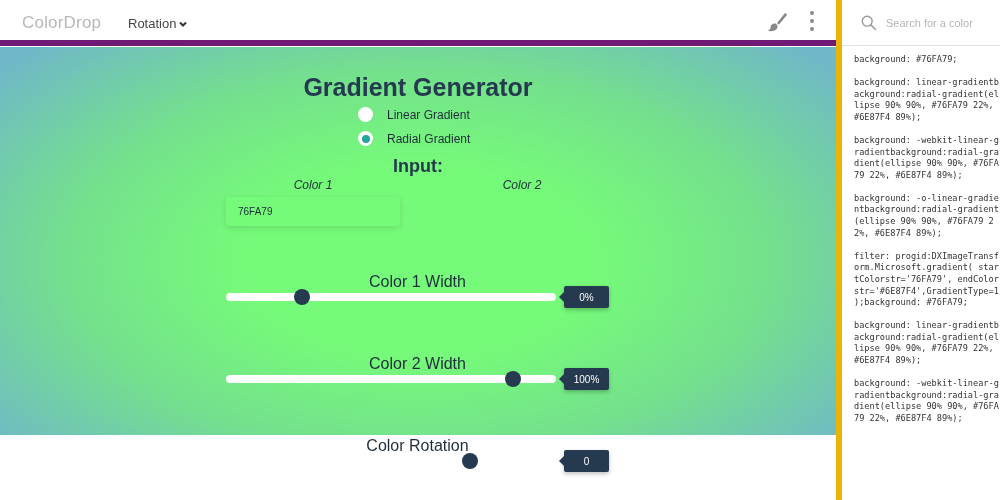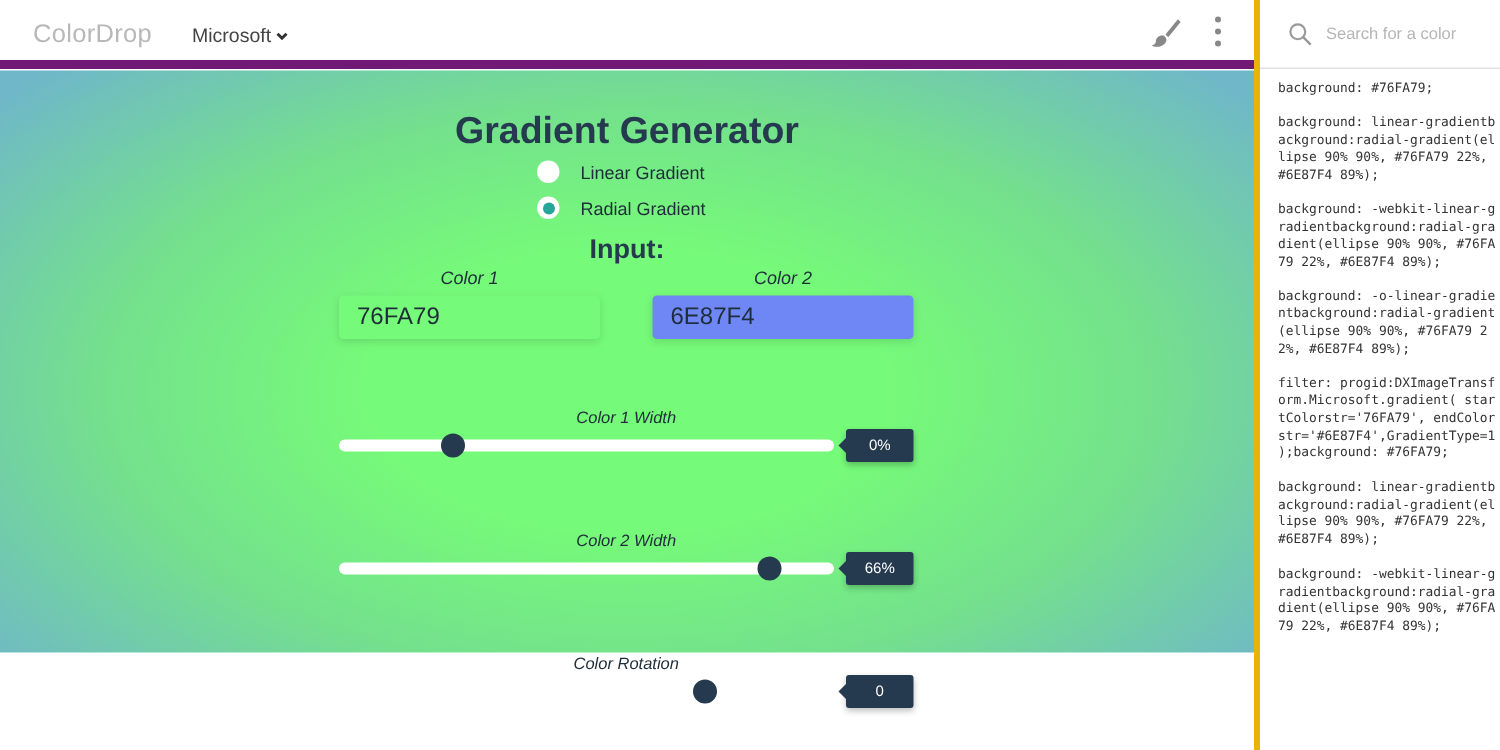--- a/index.html
+++ b/index.html
@@ -5,51 +5,51 @@
     * { box-sizing: border-box; margin: 0; padding: 0; }
     html, body { width: 1000px; height: 500px; overflow: hidden; background: #fff; font-family: "Liberation Sans", sans-serif; }
     .topbar { position: absolute; left: 0; top: 0; width: 836px; height: 46px; background: #fff; border-bottom: 6px solid #701a75; }
     .logo { position: absolute; left: 22px; top: 13px; font-size: 17px; color: #b8b8b8; letter-spacing: 0.2px; }
     .nav-dd { position: absolute; left: 128px; top: 16px; font-size: 13px; color: #444; cursor: pointer; display: flex; align-items: center; }
     .nav-dd .chev { margin-left: 2px; display: inline-block; width: 10px; height: 10px; }
     .brush { position: absolute; left: 766px; top: 11px; width: 22px; height: 22px; cursor: pointer; }
     .kebab { position: absolute; left: 806px; top: 10px; width: 12px; height: 22px; cursor: pointer; display: flex; flex-direction: column; align-items: center; justify-content: space-between; padding: 1px 0; }
     .kebab span { width: 4px; height: 4px; border-radius: 50%; background: #888; display: block; }
 
-    .sidebar { position: absolute; left: 836px; top: 0; width: 164px; height: 500px; background: #fff; border-left: 4px solid #eab308; }
+    .sidebar { position: absolute; left: 836px; top: 0; width: 164px; height: 500px; background: #fff; border-left: 6px solid #eab308; }
     .search { position: absolute; left: 0; top: 0; width: 164px; height: 46px; border-bottom: 1px solid #e0e0e0; display: flex; align-items: center; }
     .search .sicon { margin-left: 18px; width: 18px; height: 18px; }
     .search input { border: none; outline: none; margin-left: 8px; width: 110px; font-size: 11px; color: #555; background: transparent; font-family: "Liberation Sans", sans-serif; }
     .search input::placeholder { color: #b5b5b5; }
     .code-list { position: absolute; left: 12px; top: 54px; width: 148px; }
     .code-item { font-family: "DejaVu Sans Mono", monospace; font-size: 8.6px; line-height: 11.6px; color: #333; margin-bottom: 11.5px; word-break: break-all; white-space: pre-wrap; cursor: pointer; }
 
     .main { position: absolute; left: 0; top: 47px; width: 836px; height: 388px;
       background: radial-gradient(ellipse 60% 70% at 50% 55%, #76FA79 35%, #74e08d 70%, #6fb7c9 110%); }
     .title { position: absolute; left: 0; width: 836px; top: 26px; text-align: center; font-size: 25px; font-weight: bold; color: #253a4e; }
     .radio-row { position: absolute; left: 358px; display: flex; align-items: center; cursor: pointer; }
     .radio { width: 15px; height: 15px; border-radius: 50%; background: #fff; position: relative; }
     .radio.checked::after { content: ""; position: absolute; left: 3.5px; top: 3.5px; width: 8px; height: 8px; border-radius: 50%; background: #26a69a; }
     .radio-label { margin-left: 14px; font-size: 12px; color: #1f2d3a; }
     .input-hdr { position: absolute; left: 0; width: 836px; top: 109px; text-align: center; font-size: 18px; font-weight: bold; color: #253a4e; }
     .col-label { position: absolute; font-size: 12px; color: #1f2d3a; text-align: center; width: 174px; font-style: italic; }
-    .color-field { position: absolute; width: 174px; height: 29px; border-radius: 3px; border: none; outline: none; font-size: 16px; color: #1f2d3a; padding-left: 12px; box-shadow: 0 2px 6px rgba(0,0,0,0.12); font-family: "Liberation Sans", sans-serif; }
-    .slider-label { position: absolute; left: 226px; width: 383px; text-align: center; font-size: 11px; color: #1f2d3a; font-style: italic; }
+    .color-field { position: absolute; width: 174px; height: 29px; border-radius: 3px; border: none; outline: none; font-size: 10px; color: #1f2d3a; padding-left: 12px; box-shadow: 0 2px 6px rgba(0,0,0,0.12); font-family: "Liberation Sans", sans-serif; }
+    .slider-label { position: absolute; left: 226px; width: 383px; text-align: center; font-size: 16px; color: #1f2d3a; }
     .track { position: absolute; left: 226px; width: 330px; height: 8px; border-radius: 4px; background: #fff; cursor: pointer; }
     .thumb { position: absolute; top: -4px; width: 16px; height: 16px; border-radius: 50%; background: #253a4e; margin-left: -8px; cursor: grab; }
     .val-badge { position: absolute; left: 564px; width: 45px; height: 22px; background: #253a4e; color: #fff; font-size: 10px; display: flex; align-items: center; justify-content: center; border-radius: 2px; box-shadow: 0 2px 4px rgba(0,0,0,0.25); }
     .val-badge::before { content: ""; position: absolute; left: -5px; top: 6px; border-top: 5px solid transparent; border-bottom: 5px solid transparent; border-right: 5px solid #253a4e; }
   </style>
 </head>
 <body>
 
 <div class="topbar">
   <div class="logo">ColorDrop</div>
   <div class="nav-dd">
-    <span>Microsoft</span>
+    <span>Rotation</span>
     <svg class="chev" viewBox="0 0 10 10">
         <path d="M2 3.5 L5 6.5 L8 3.5" stroke="#333" stroke-width="2" fill="none"></path>
       </svg>
   </div>
   <svg class="brush" viewBox="0 0 24 24">
     <path d="M21 2 L12 13 L14 15 L23 4 Z" fill="#888"></path>
     <path d="M11 14 C8 13 5 15 5 18 C5 20 3 21 2 21 C5 23 10 22 12 19 C13 17.5 13 16 11 14 Z" fill="#888"></path>
   </svg>
   <div class="kebab">
       <span></span>
@@ -87,32 +87,31 @@
   <div class="radio-row" style="top:84px;">
     <div class="radio checked"></div>
     <span class="radio-label">Radial Gradient</span>
   </div>
 
   <div class="input-hdr">Input:</div>
 
   <div class="col-label" style="left:226px; top:131px;">Color 1</div>
   <div class="col-label" style="left:435px; top:131px;">Color 2</div>
   <input class="color-field" style="left: 226px; top: 150px; background: rgb(118, 250, 121);" value="76FA79">
-  <input class="color-field" style="left: 435px; top: 150px; background: rgb(110, 135, 244);" value="6E87F4">
 
   <div class="slider-label" style="top:226px;">Color 1 Width</div>
   <div class="track" style="top:246px;">
     <div class="thumb" style="left:23%;"></div>
   </div>
   <div class="val-badge" style="top:239px;">0%</div>
 
   <div class="slider-label" style="top:308px;">Color 2 Width</div>
   <div class="track" style="top:328px;">
     <div class="thumb" style="left:87%;"></div>
   </div>
-  <div class="val-badge" style="top:321px;">66%</div>
+  <div class="val-badge" style="top:321px;">100%</div>
 
   <div class="slider-label" style="top:390px;">Color Rotation</div>
   <div class="track" style="top:410px;">
     <div class="thumb" style="left:74%;"></div>
   </div>
   <div class="val-badge" style="top:403px;">0</div>
 </div>
 
 </body></html>

